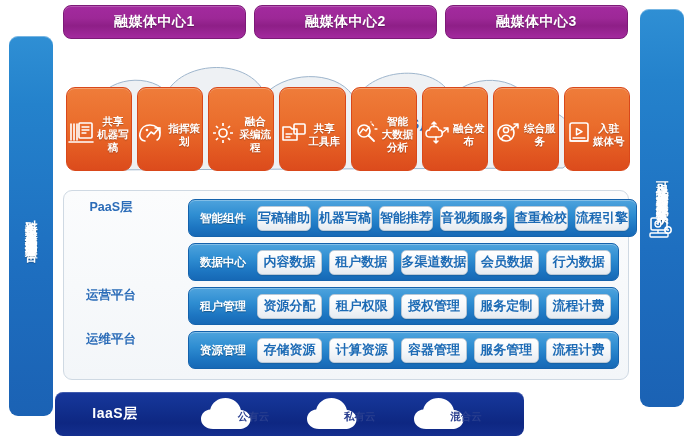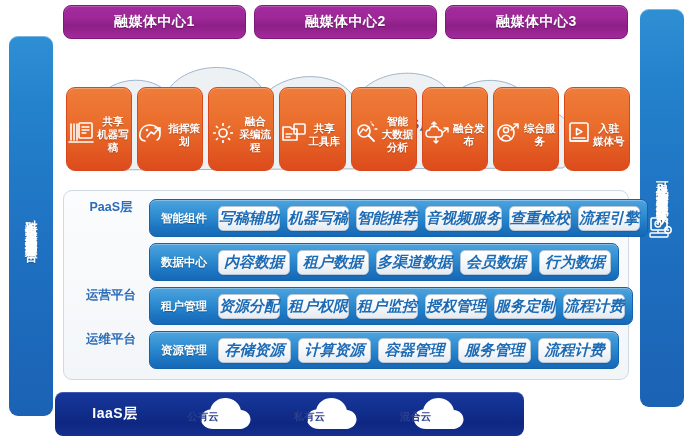--- a/index.html
+++ b/index.html
@@ -109,60 +109,60 @@
   }
   .row-bar {
     flex: 1; height: 36px;
     border-radius: 7px;
     background: linear-gradient(180deg,#4ea3dd 0%,#2f8ed2 40%,#1d76c2 75%,#1668b5 100%);
     border: 1px solid #1462ac;
     display: flex; align-items: center;
     padding: 0 7px;
     gap: 7px;
     box-shadow: inset 0 1px 0 rgba(255,255,255,.3);
+    margin-left: 39px;
   }
   .bar-head {
     color: #fff; font-size: 11.5px; font-weight: bold;
     flex: none; padding: 0 4px;
     text-shadow: 0 1px 1px rgba(0,0,0,.3);
     white-space: nowrap;
   }
   .pill {
     flex: 1;
     height: 23px;
     border-radius: 5px;
     background: linear-gradient(180deg,#ffffff 0%,#f6f8fa 50%,#e6ebf1 100%);
     border: 1px solid #b9c8d6;
     color: #1d6bb5;
-    font-size: 15px; font-weight: bold;
+    font-size: 13px; font-weight: bold;
     display: flex; align-items: center; justify-content: center;
     white-space: nowrap;
     box-shadow: 0 1px 1px rgba(0,0,0,.12);
-    font-style: italic;
   }
 
   
   .iaas-bar {
     position: absolute; left: 55px; top: 392px;
     width: 469px; height: 44px;
     border-radius: 8px;
     background: linear-gradient(180deg,#17379c 0%,#12308f 35%,#0e2782 70%,#142f8f 100%);
     display: flex; align-items: center;
     box-shadow: inset 0 1px 0 rgba(255,255,255,.18);
   }
   .iaas-label {
     width: 120px; flex: none; text-align: center;
     color: #fff; font-size: 14px; font-weight: bold;
     letter-spacing: .5px;
   }
   .iaas-clouds { flex: 1; display: flex; align-items: center; justify-content: space-around; padding-right: 30px; }
   .cloud-item { position: relative; width: 82px; height: 38px; }
   .cloud-item .ct {
     position: absolute; left: 0; right: 0; top: 15px;
-    text-align: left; font-size: 10.5px; font-weight: bold; color: #2a3f8f;
+    text-align: right; font-size: 10.5px; font-weight: bold; color: #2a3f8f;
   }
 </style>
 </head>
 <body>
 
 <div id="root">
 
   <div class="rail rail-left">
     <div class="rail-text">对接中央厨房或全媒体内容管理平台</div>
   </div>
@@ -355,21 +355,20 @@
         <div class="pill">行为数据</div>
       </div>
     </div>
 
     <div class="paas-row">
       <div class="row-title">运营平台</div>
       <div class="row-bar">
         <div class="bar-head">租户管理</div>
         <div class="pill">资源分配</div>
         <div class="pill">租户权限</div>
-        <div class="pill">租户监控</div>
         <div class="pill">授权管理</div>
         <div class="pill">服务定制</div>
         <div class="pill">流程计费</div>
       </div>
     </div>
 
     <div class="paas-row">
       <div class="row-title">运维平台</div>
       <div class="row-bar">
         <div class="bar-head">资源管理</div>

